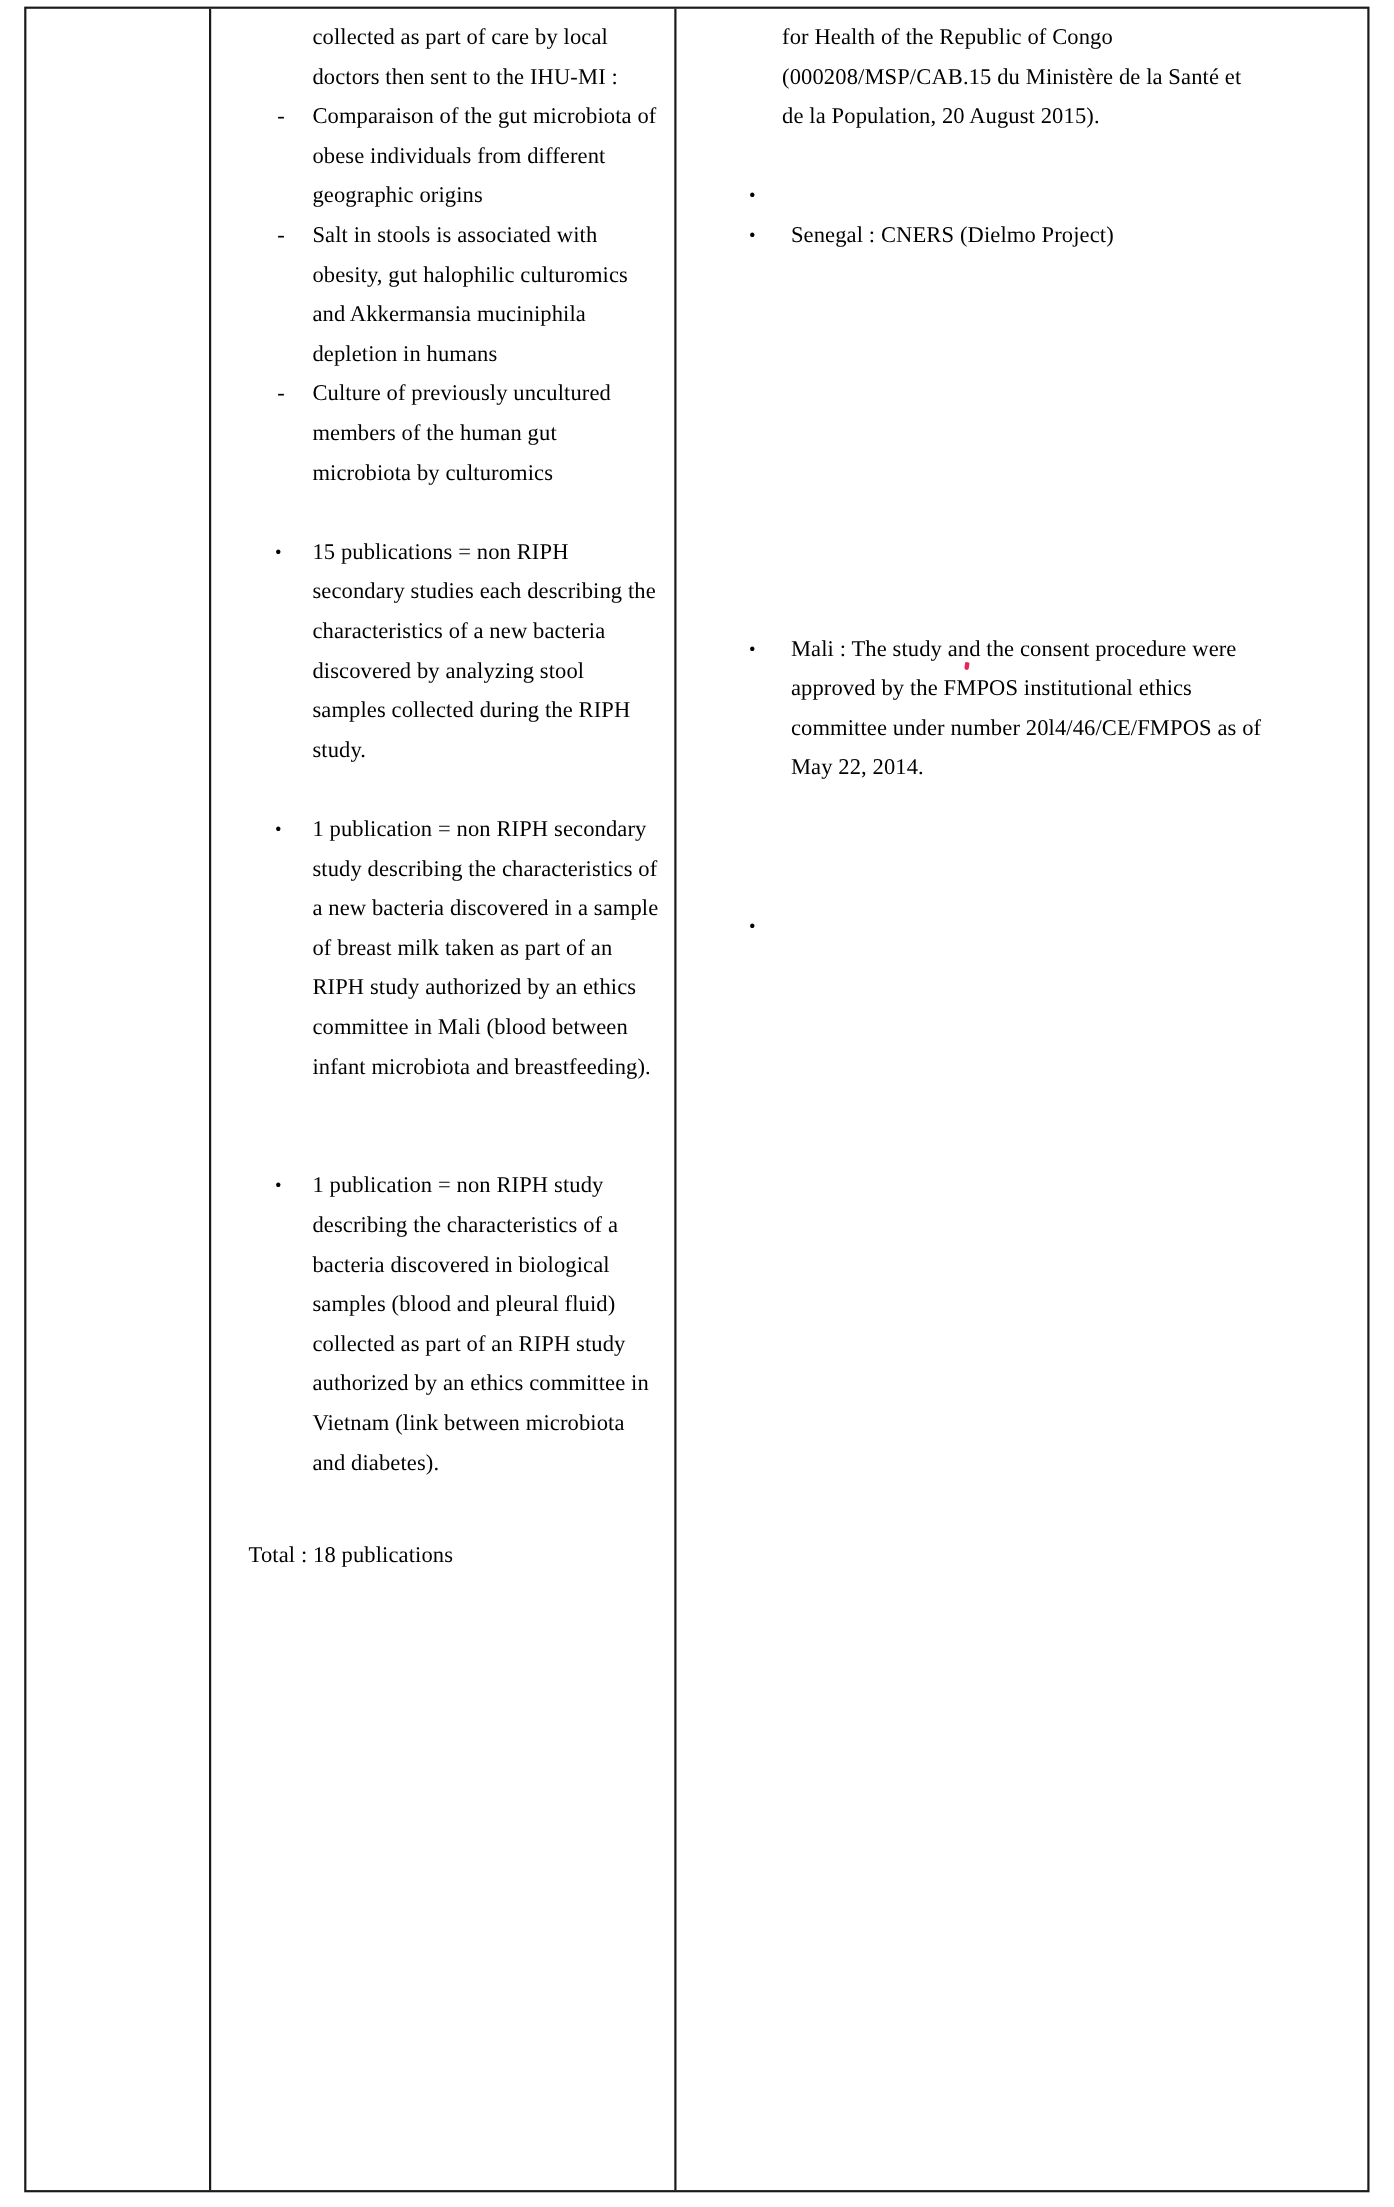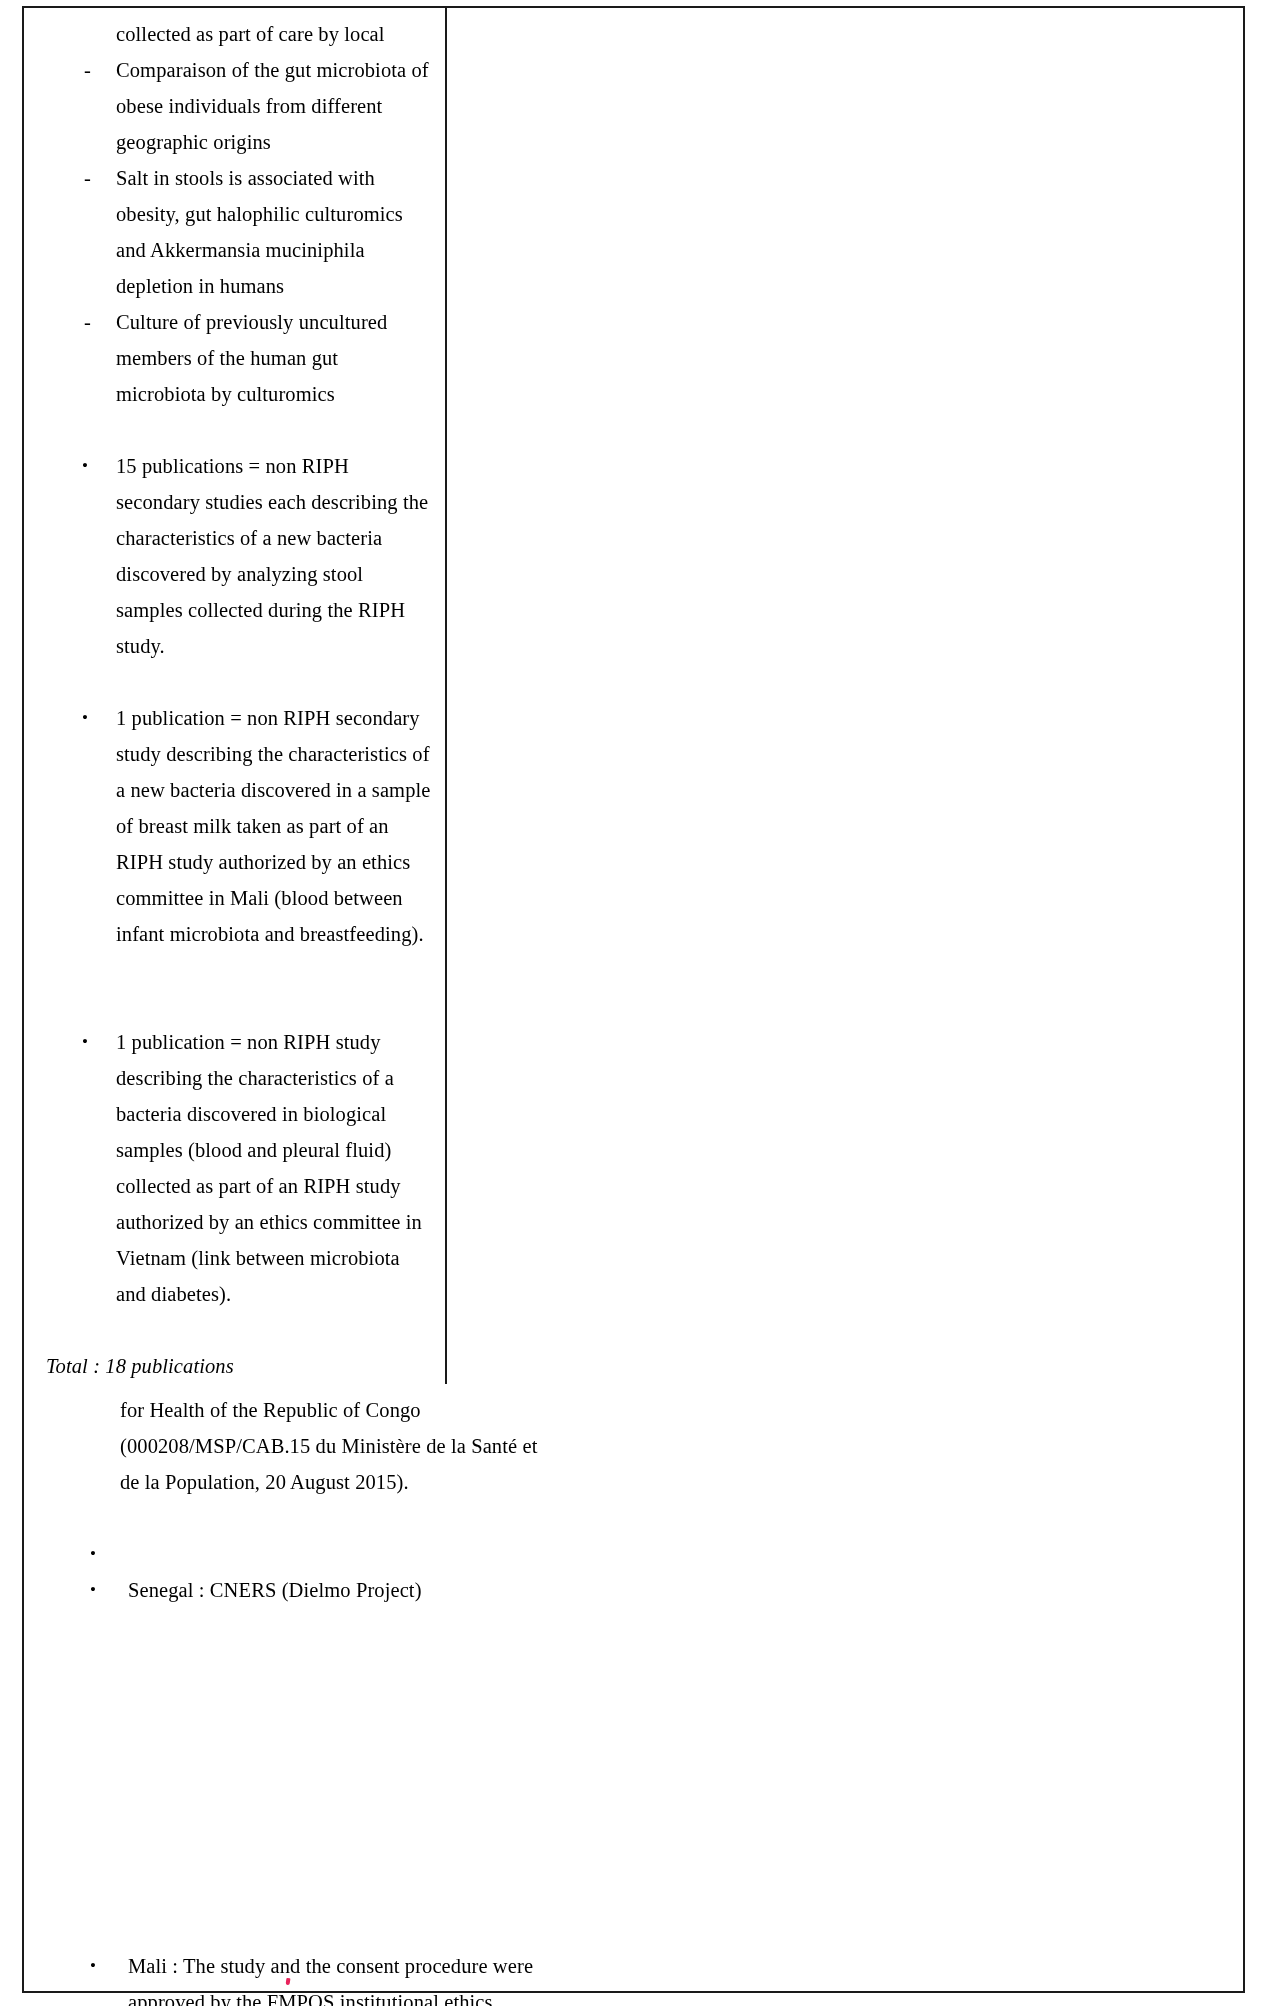--- a/index.html
+++ b/index.html
@@ -28,21 +28,21 @@
     left: 22px;
     top: 6px;
     width: 1223px;
     height: 1987px;
     border-top: 2px solid #1a1a1a;
     border-bottom: 2px solid #1a1a1a;
     border-left: 2px solid #1a1a1a;
     border-right: 2px solid #1a1a1a;
     box-sizing: border-box;
     display: flex;
-    flex-direction: column;
+    flex-direction: row;
     align-items: stretch;
   }
 
   .col {
     box-sizing: border-box;
     position: relative;
     height: 100%;
   }
   .col-left {
     width: 168px;
@@ -97,23 +97,22 @@
   }
 
   .col-right .bullet-item {
     padding-left: 86px;
   }
   .col-right .bullet-item > .marker {
     left: 48px;
   }
 
   .flush {
-    margin: 0;
+    margin: 12px;
     padding-left: 8px;
-    font-style: italic;
   }
   .gap-md { height: 36px; }
   .gap-lg { height: 72px; }
 
   b { font-weight: normal; }
 
   .red-dot {
     position: absolute;
     left: 262px;
     top: 594px;
@@ -134,20 +133,21 @@
   <div class="doc-table">
 
     <div class="col col-left">
       <span></span>
     </div>
 
     <div class="col col-mid txt">
       <div class="spacer-top-mid"></div>
 
       <p class="cont-line">collected as part of care by local</p>
+      <p class="cont-line">doctors then sent to the IHU-MI :</p>
 
       <div class="dash-item">
         <span class="marker">-</span>
         <span>Comparaison of the gut microbiota of obese individuals from different geographic origins</span>
       </div>
 
       <div class="dash-item">
         <span class="marker">-</span>
         <span>Salt in stools is associated with obesity, gut halophilic culturomics and Akkermansia muciniphila depletion in humans</span>
       </div>

